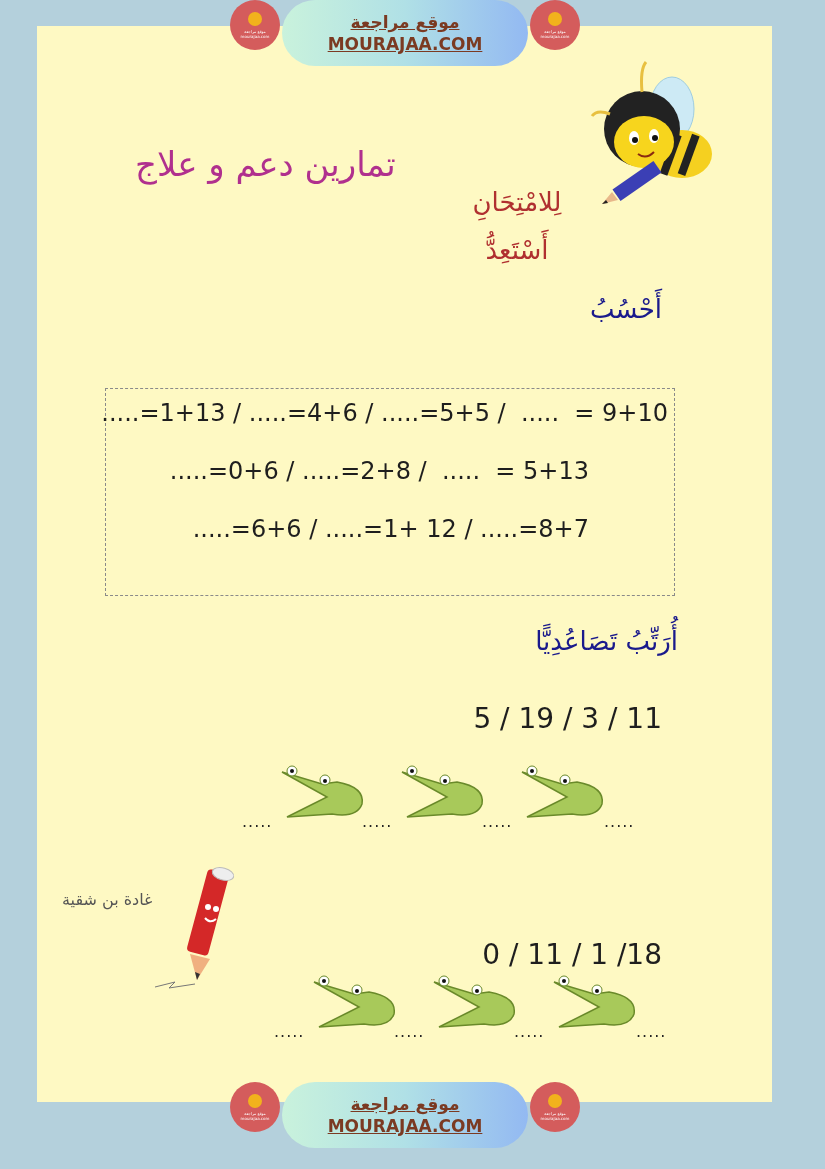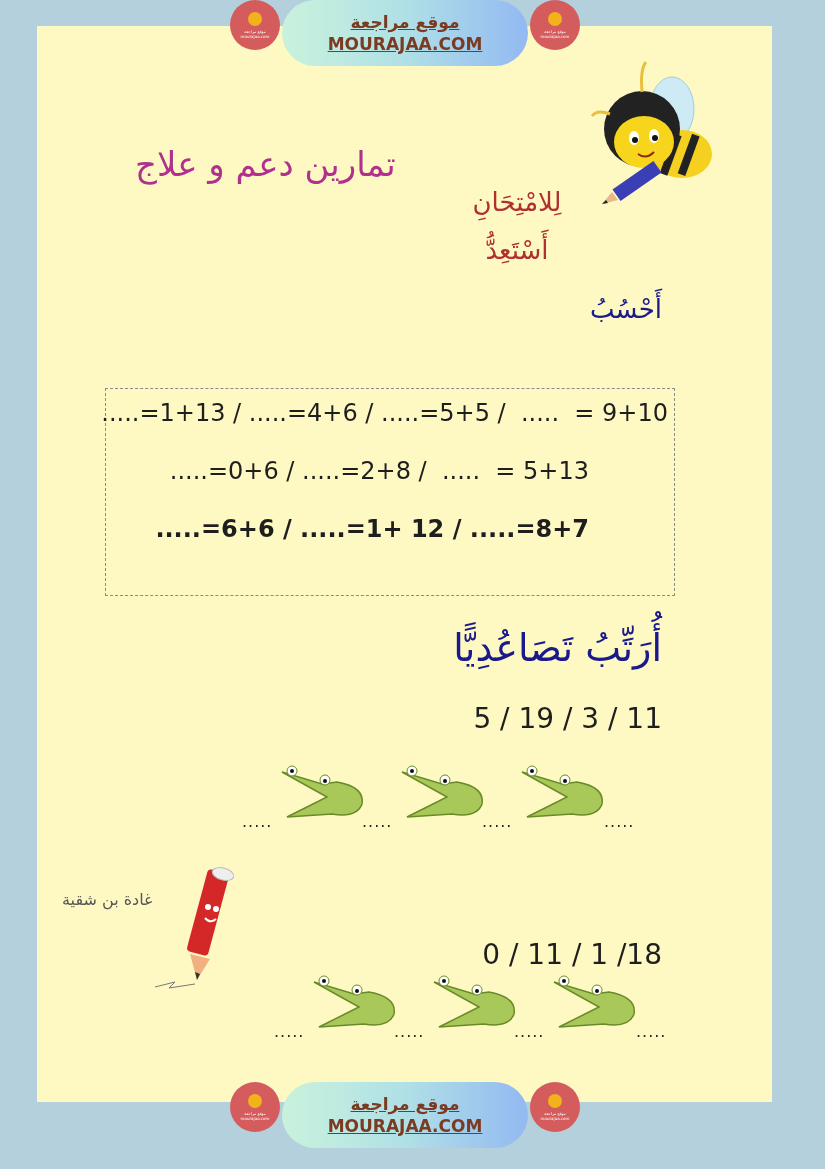--- a/index.html
+++ b/index.html
@@ -80,35 +80,35 @@
     .bee {
       position: absolute; left: 535px; top: 28px;
       width: 150px; height: 170px;
     }
     .section-title {
       position: absolute;
       font-family: "DejaVu Sans", sans-serif;
       color: #1a1a8c; direction: rtl;
     }
     .calc-title { right: 110px; top: 268px; font-size: 26px; }
-    .order-title { right: 110px; top: 600px; font-size: 38px; }
+    .order-title { right: 94px; top: 600px; font-size: 26px; }
     .calc-box {
       position: absolute; left: 68px; top: 362px;
       width: 570px; height: 208px;
       border: 1.5px dashed #8a8a8a;
     }
     .calc-line {
       position: absolute; right: 8px;
       font-family: "DejaVu Sans", sans-serif;
       font-size: 24px; color: #1e1e1e;
       white-space: pre; direction: ltr; margin-left: 40px;
     }
     .l1 { top: 10px; right: 6px; }
     .l2 { top: 68px; right: 85px; }
-    .l3 { top: 126px; right: 85px; font-weight: bold; }
+    .l3 { top: 126px; right: 85px; }
     .numbers {
       position: absolute;
       font-family: "DejaVu Sans", sans-serif;
       font-size: 28px; color: #1e1e1e;
       white-space: pre;
     }
     .n1 { right: 110px; top: 676px; }
     .n2 { right: 110px; top: 876px; margin-top: 36px; }
     .croc-row {
       position: absolute; height: 70px;

